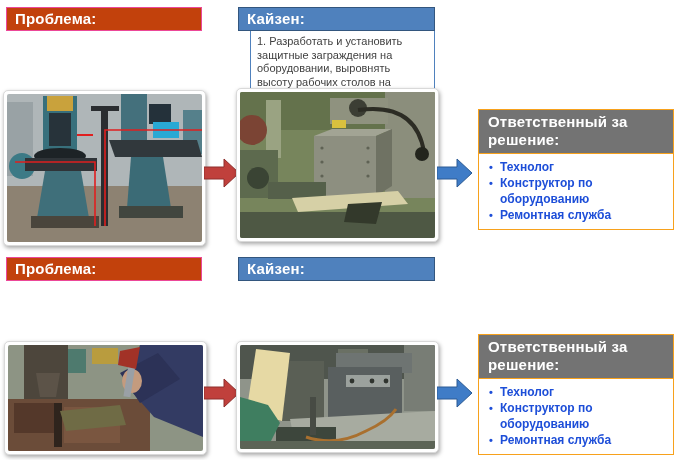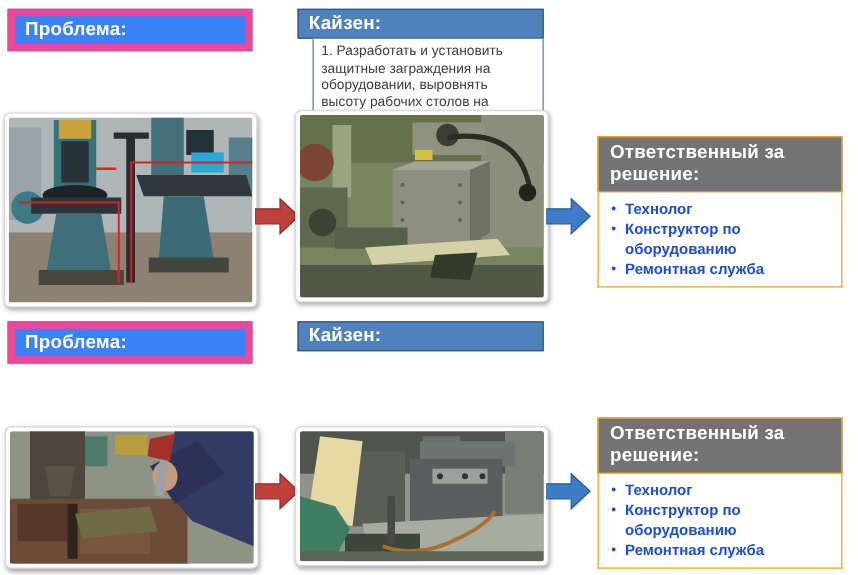--- a/index.html
+++ b/index.html
@@ -2,21 +2,21 @@
 <html><head>
 <meta charset="utf-8">
 <style>
   * { margin:0; padding:0; box-sizing:border-box; }
   html,body { background:#fff; }
   body { font-family:"Liberation Sans", sans-serif; }
   .canvas { position:relative; width:686px; height:460px; background:#fff; overflow:hidden; }
 
   .box { position:absolute; }
   .box-header { font-weight:bold; color:#fff; font-size:15px; padding:2px 8px 3px; letter-spacing:.2px; }
-  .hdr-red    { background:#3b82f6; border:6px solid #ec4899; }
+  .hdr-red    { background:#c2410c; border:1px solid #ec4899; }
   .hdr-blue   { background:#4F81BD; border:1px solid #33567E; }
   .hdr-orange { background:#737373; border:1px solid #F7A11C; line-height:18px; padding:3px 9px 4px; font-size:15px; }
 
   .box-body { background:#fff; font-size:11px; line-height:13.5px; padding:4px 6px; }
   .body-red  { border:1.5px solid #C00000; border-top:none; color:#C00000; min-height:58px; }
   .body-blue { border:1.5px solid #4F81BD; border-top:none; color:#3F3F3F; min-height:54px;margin-left:12px; }
   .body-blue.pad-top { padding-top:11px; }
   .body-orange { border:1.5px solid #F7A11C; border-top:none; color:#1d4ed8; font-weight:bold;
                  font-size:12px; line-height:16px; padding:5px 6px 6px; }
   .body-orange ul { list-style:none; }

